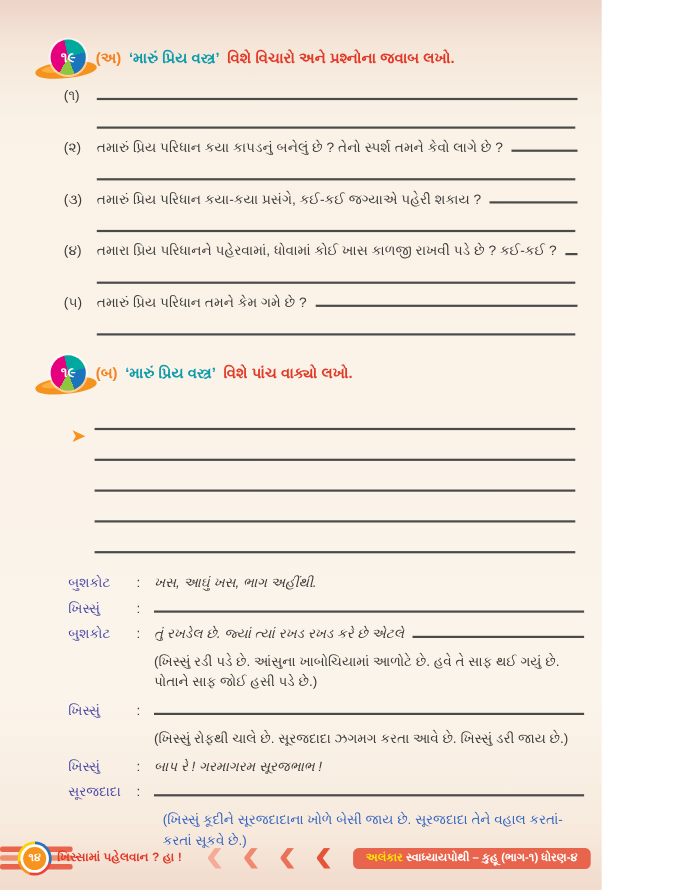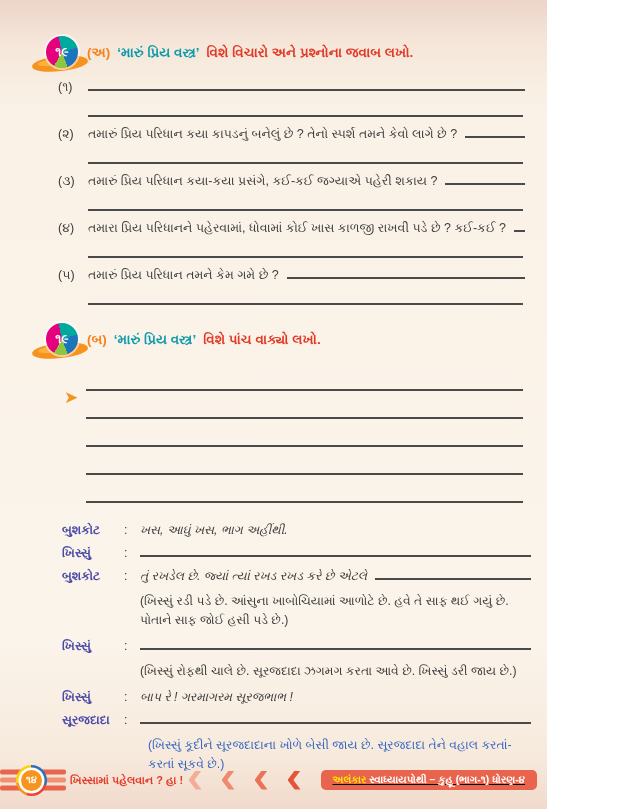--- a/index.html
+++ b/index.html
@@ -34,42 +34,42 @@
   .b-lines{position:relative;margin:6px 2px 0 40px;}
   .b-line{border-bottom:2px solid #4a4a4a;height:26px;}
   .b-arrow{position:absolute;left:-22px;top:24px;color:#f6921e;font-weight:900;font-size:17px;}
   
   .sec20{margin:20px 14px 0 46px;}
   .sec20 .sec-head{font-size:12.3px;}
   .ws-tag{display:inline-block;background:#ffe600;border:2px solid #d92b1e;color:#d92b1e;
     padding:1px 4px;font-size:11.5px;font-weight:bold;white-space:nowrap;margin-left:2px;}
   .dlg{margin:8px 2px 0 16px;font-size:12.3px;color:#3c3c3c;}
   .d-row{display:flex;align-items:flex-end;margin-top:9px;}
-  .d-name{width:62px;flex:none;color:#4a4aa8;font-weight:bold;}
+  .d-name{width:62px;flex:none;color:#4a4aa8;font-weight:normal;}
   .d-colon{width:16px;flex:none;}
   .d-text{padding-right:8px;white-space:nowrap;font-style:italic;}
   .d-line{flex:1;border-bottom:2px solid #4a4a4a;margin-bottom:3px;min-width:8px;}
   .d-stage{margin:9px 4px 0 78px;line-height:1.55;}
   .d-stage.blue{color:#3565c0;margin-left:86px;}
   
   .footer{position:absolute;left:0;right:0;bottom:0;height:42px;display:flex;align-items:center;
     justify-content:space-between;padding:0 10px 8px 16px;}
-  .f-left{display:flex;align-items:center;gap:23px;position:relative;}
+  .f-left{display:flex;align-items:center;gap:5px;position:relative;}
   .stripes{position:absolute;left:-16px;top:50%;transform:translateY(-50%);width:66px;
     display:flex;flex-direction:column;gap:3px;z-index:0;}
   .stripe{height:5px;background:#e8644d;border-radius:2px;}
   .stripe.light{background:#f09070;}
   .f-badge{position:relative;z-index:1;width:31px;height:31px;border-radius:50%;
     background:conic-gradient(from 0deg,#2a71b8 0 30%,#ef4136 30% 55%,#f7941d 55% 72%,#fbd307 72% 100%);
     display:flex;align-items:center;justify-content:center;}
   .f-badge-inner{width:21px;height:21px;border-radius:50%;background:#f7941d;color:#fff;
     font-weight:bold;font-size:10px;display:flex;align-items:center;justify-content:center;
     box-shadow:0 0 0 2.5px #fff;}
   .f-left-text{color:#e23a28;font-weight:bold;font-size:11px;position:relative;z-index:1;white-space:nowrap;}
-  .f-right{display:flex;align-items:center;gap:20px;text-decoration:underline;}
+  .f-right{display:flex;align-items:flex-start;gap:20px;}
   .chev{width:13px;height:19px;background:#e96a50;
     clip-path:polygon(55% 0,100% 0,45% 50%,100% 100%,55% 100%,0 50%);}
   .chev.c1{background:#f4ab97;}
   .chev.c2{background:#ef8a70;}
   .chev.c3{background:#ea7258;}
   .chev.c4{background:#e45438;}
   .f-badge-right{background:#e8644d;border-radius:5px;padding:4px 12px;font-size:10.3px;
     font-weight:bold;white-space:nowrap;}
   .hl{color:#ffe600;}
   .wt{color:#fff;}

